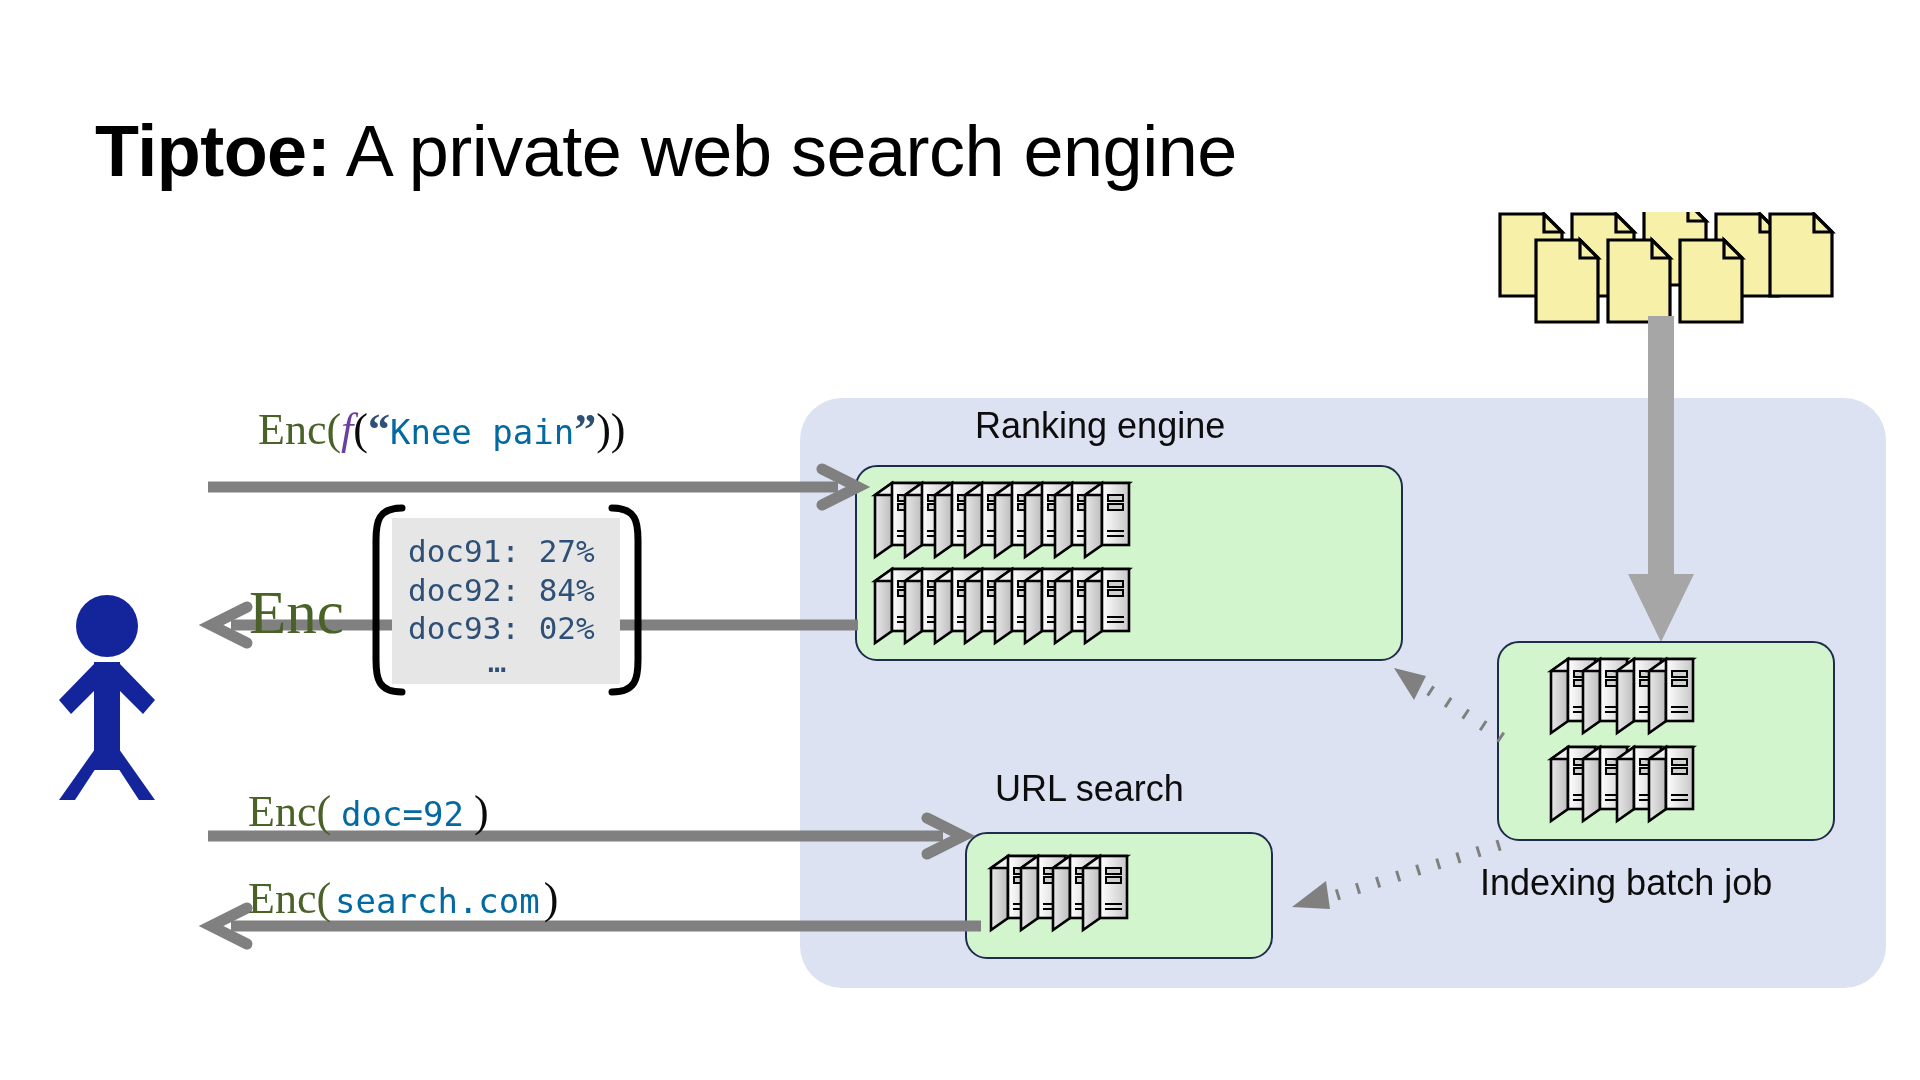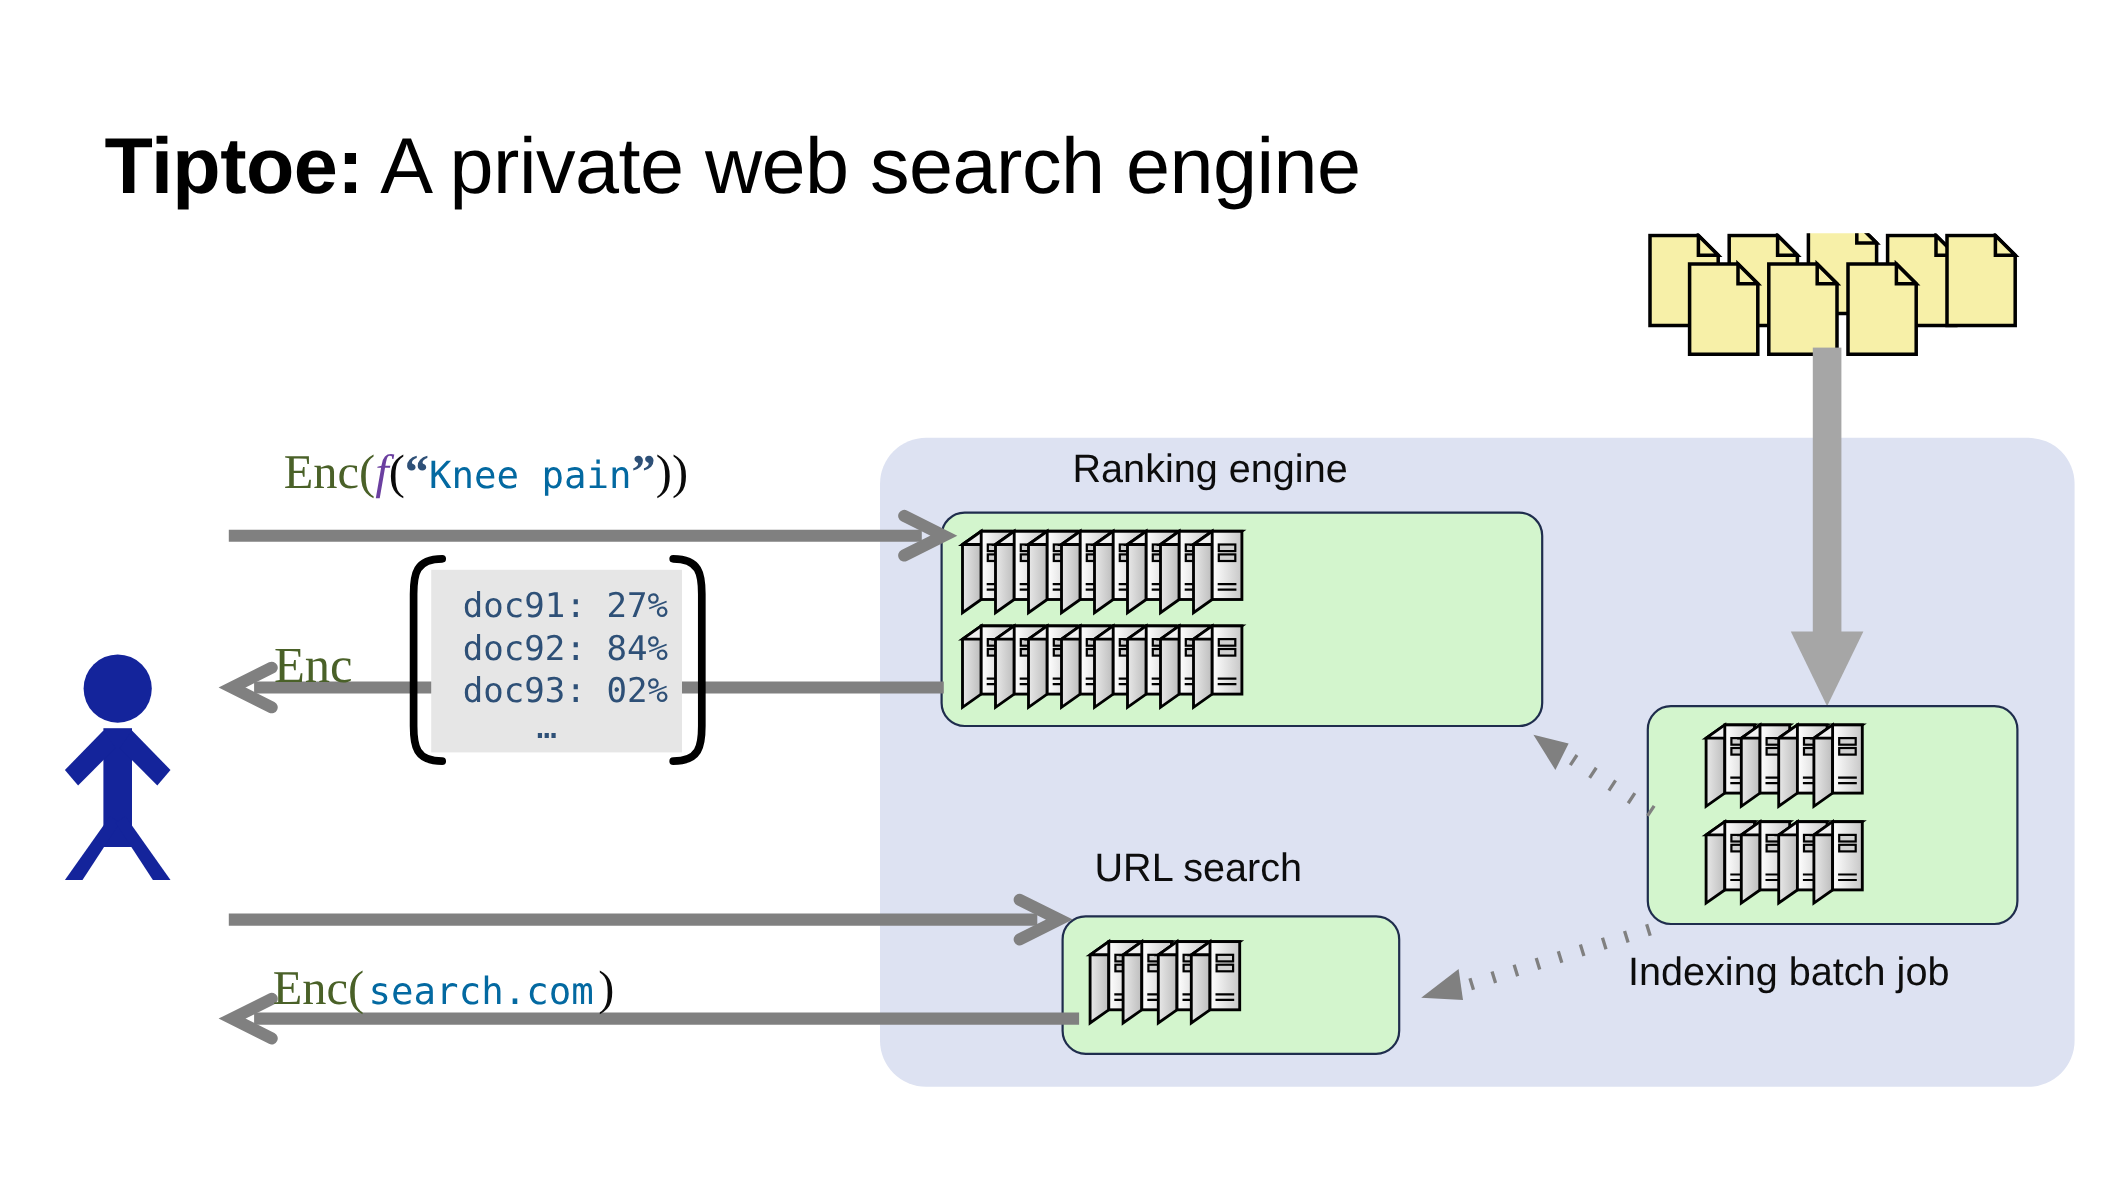--- a/index.html
+++ b/index.html
@@ -62,31 +62,30 @@
     font-size:34px; letter-spacing:0px;
   }
   .enc .qt { color:#2e5077; font-family:"Liberation Serif", serif; font-weight:700; font-size:44px; }
 
   #q-label  { left:258px; top:408px; }
   #doc-label{ left:248px; top:790px; }
   #url-label-text { left:248px; top:877px; }
 
   #enc-ret {
     position:absolute; left:249px; top:578px;
-    font-family:"Liberation Serif", serif; font-size:46px; color:#4a6128;
+    font-family:"Liberation Serif", serif; font-size:61px; color:#4a6128;
   }
 
   
   #results-wrap { position:absolute; left:362px; top:500px; width:290px; height:200px; }
   #results-box {
     position:absolute; left:30px; top:18px; width:228px; height:166px;
     background:#e6e6e6;
     display:flex; flex-direction:column; justify-content:center;
     padding:6px 0 0 0;
-    align-items:center;
   }
   #results-box .line {
     font-family:"DejaVu Sans Mono", monospace;
     font-size:31px; color:#2e5077; line-height:1.24;
     padding-left:16px; white-space:pre;
   }
   #results-box .ell {
     font-family:"DejaVu Sans Mono", monospace;
     font-size:31px; color:#2e5077; line-height:0.9;
     text-align:center; padding-right:18px;
@@ -258,16 +257,17 @@
       <path d="M250 8 C274 8 276 22 276 40 L276 160 C276 178 274 192 250 192" fill="none" stroke="#000" stroke-width="7" stroke-linecap="round"></path>
     </svg>
     <div id="results-box">
       <div class="line">doc91: 27%</div>
       <div class="line">doc92: 84%</div>
       <div class="line">doc93: 02%</div>
       <div class="ell">…</div>
     </div>
   </div>
 
+  <div id="doc-label" class="enc"><span>Enc(</span><span class="mono" style="padding:0 10px;">doc=92</span><span class="paren">)</span></div>
 
   <div id="url-label-text" class="enc"><span>Enc(</span><span class="mono" style="padding:0 4px;">search.com</span><span class="paren">)</span></div>
 
 </div>
 
 </body></html>

